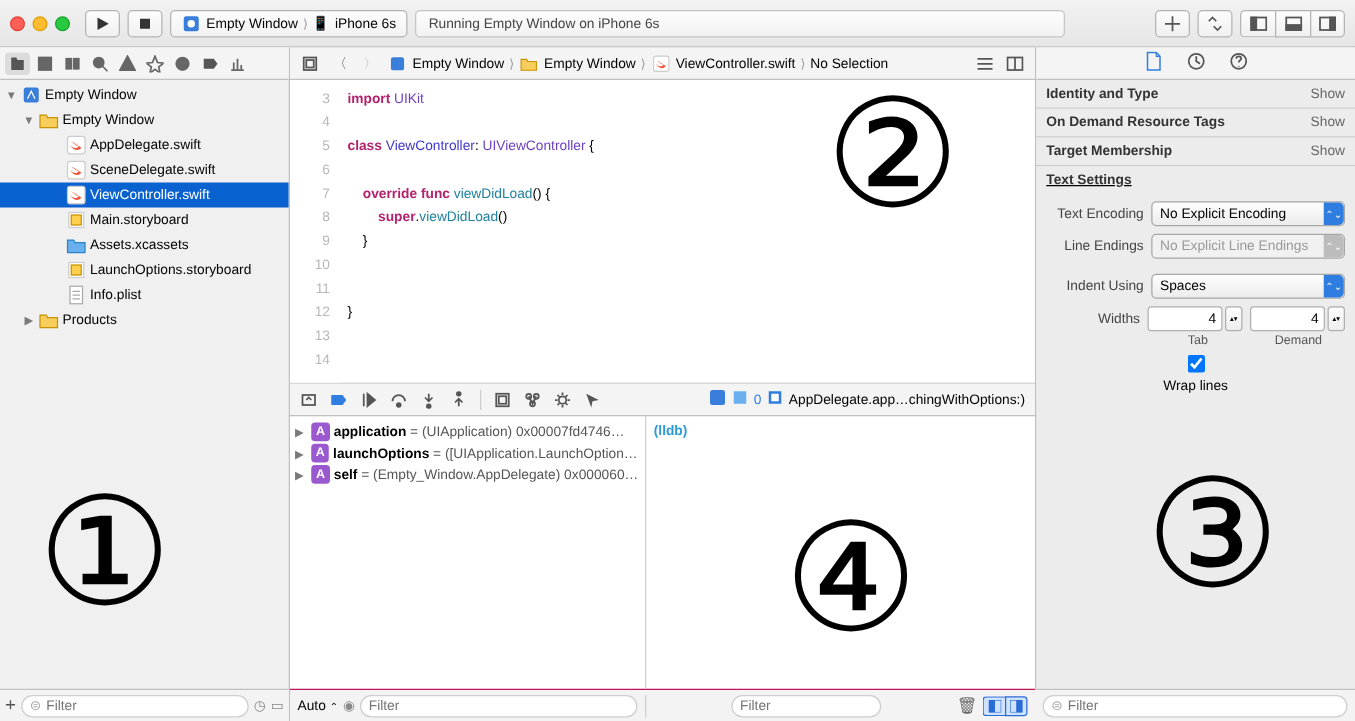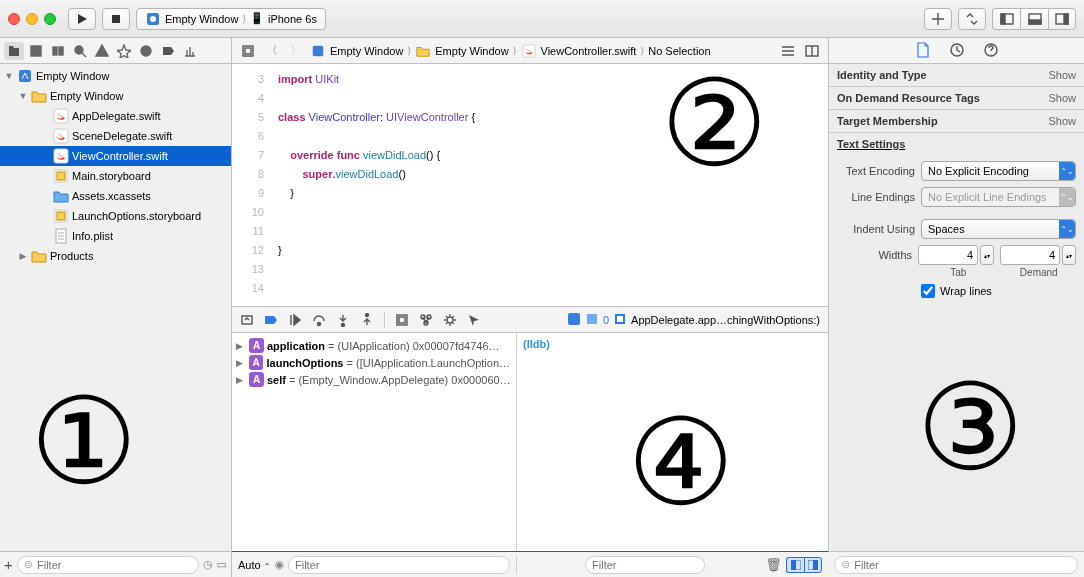--- a/index.html
+++ b/index.html
@@ -149,20 +149,23 @@
     <span class="fico proj">
         <svg viewBox="0 0 16 16">
           <rect x="2" y="2" width="12" height="12" rx="2" fill="#3a7edb"></rect>
           <circle cx="8" cy="8" r="3" fill="#fff"></circle>
         </svg>
       </span>
     <span>Empty Window</span>
     <span class="chev">⟩</span>
     <span>📱</span>
     <span>iPhone 6s</span>
+  </div>
+  <div class="status-pill">
+    <span>Running Empty Window on iPhone 6s</span>
   </div>
   <div class="right-controls">
     <div class="rbtn">
         <svg class="i" viewBox="0 0 14 14">
           <path d="M7 1v12M1 7h12"></path>
         </svg>
       </div>
     <div class="rbtn">
         <svg class="i" viewBox="0 0 14 14">
           <path d="M2 5l3-3 3 3M12 9l-3 3-3-3"></path>
@@ -630,21 +633,21 @@
               <span>4</span>
             </div>
             <div class="step">▴▾</div>
           </div>
       </div>
       <div class="form-row" style="margin-top:-4px;">
         <label></label>
         <div style="flex:1;" class="sublabel">Tab</div>
         <div style="flex:1;" class="sublabel">Demand</div>
       </div>
-      <div class="chk" style="margin-top:6px;">
+      <div class="chk" style="margin-top:6px;flex-direction:column;">
         <input type="checkbox" checked="" style="">
         <span>Wrap lines</span>
       </div>
     </div>
     <div class="bignum" style="right:60px; bottom:80px;">③</div>
   </div>
 
   <div class="insp-bottom">
     <div class="mini-filter" style="flex:1;">
       <span style="color:#aaa;">⊜</span>

